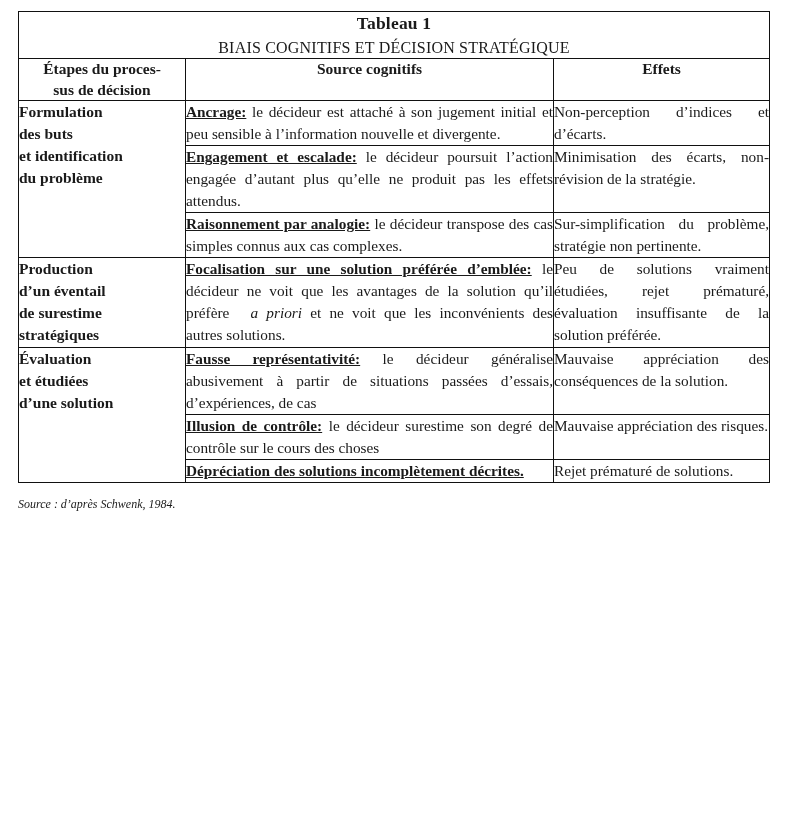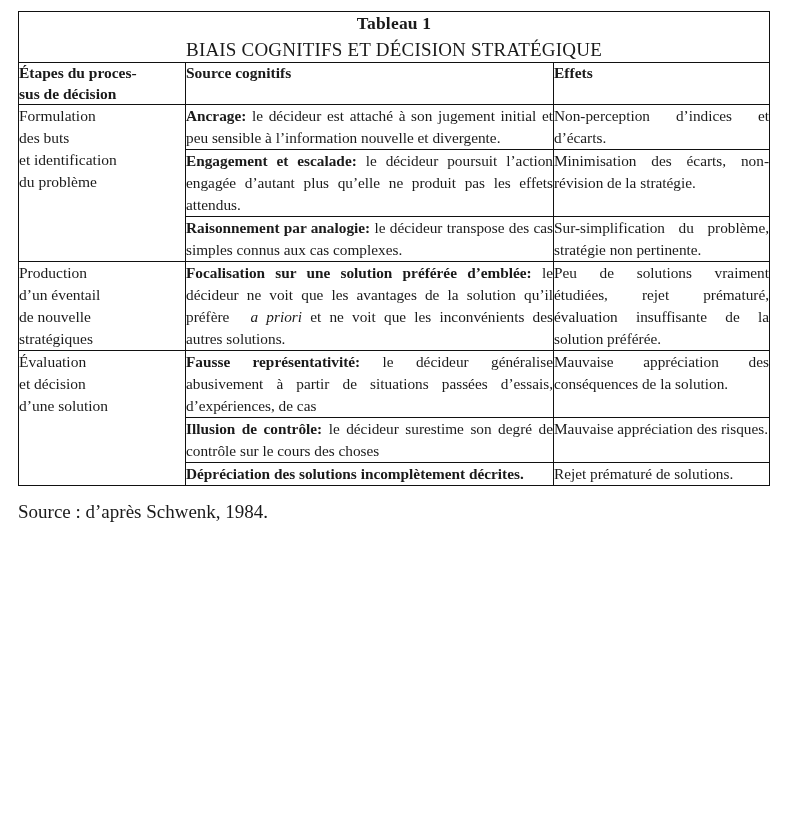--- a/index.html
+++ b/index.html
@@ -40,41 +40,41 @@
     text-align: center;
     padding: 7px 6px 8px 6px;
   }
   .title-main {
     font-weight: bold;
     font-size: 17.5px;
     line-height: 1.35;
     letter-spacing: 0.2px;
   }
   .title-sub {
-    font-size: 19px;
+    font-size: 16px;
     line-height: 1.3;
     padding-top: 2px;
     letter-spacing: 0.2px;
   }
   
   td.head {
     font-weight: bold;
     font-size: 15.5px;
-    text-align: left;
+    text-align: center;
     vertical-align: middle;
     padding: 11px 8px 12px 8px;
     line-height: 1.32;
   }
   td.head-steps { border-left: none; }
   td.head-effects { border-right: none; }
   .head-steps-inner { display: block; }
   
   td.stage {
     border-left: none;
-    font-weight: normal;
+    font-weight: bold;
     font-size: 15.5px;
     line-height: 1.42;
     vertical-align: middle;
     padding: 6px 8px 6px 12px;
   }
   td.bias {
     font-size: 15.3px;
     line-height: 1.44;
     text-align: justify;
     text-align-last: left;
@@ -84,32 +84,33 @@
   td.effect {
     border-right: none;
     font-size: 15.3px;
     line-height: 1.44;
     text-align: justify;
     text-align-last: left;
     padding: 9px 10px 10px 10px;
     hyphens: manual;
     margin-top: 7px;
   }
-  td.bias b, td.effect b { font-weight: bold; }
+  td.bias b, td.effect b { font-weight: bold; text-decoration: underline; }
   td.bias i { font-style: italic; margin-left: 13px; }
   .sec-top { border-top: 1.4px solid #111111; }
   
   col.c1 { width: 167px; }
   col.c2 { width: 368px; }
   col.c3 { width: 216px; }
   
   .source {
-    font-size: 19px;
+    font-size: 12px;
     line-height: 1.4;
     padding: 13px 0 0 0;
+    font-style: italic;
   }
 </style>
 </head>
 <body>
 
 <div id="page">
 
   <table class="tableau">
     <colgroup>
       <col class="c1">
@@ -150,31 +151,31 @@
       </tr>
       <tr>
         <td class="bias"><b>Raisonnement par analogie:</b><span> le décideur transpose des cas simples connus aux cas complexes.</span></td>
         <td class="effect">Sur-simplification du problème, stratégie non pertinente.</td>
       </tr>
 
       <tr>
         <td class="stage sec-top">
           <div>Production</div>
           <div>d’un éventail</div>
-          <div>de nouvelle</div>
+          <div>de surestime</div>
           <div>stratégiques</div>
         </td>
         <td class="bias sec-top"><b>Focalisation sur une solution préférée d’emblée:</b><span> le décideur ne voit que les avantages de la solution qu’il préfère </span><i>a priori</i><span> et ne voit que les inconvénients des autres solutions.</span></td>
         <td class="effect sec-top">Peu de solutions vraiment étudiées, rejet prématuré, évaluation insuffisante de la solution préférée.</td>
       </tr>
 
       <tr>
         <td class="stage sec-top" rowspan="3">
           <div>Évaluation</div>
-          <div>et décision</div>
+          <div>et étudiées</div>
           <div>d’une solution</div>
         </td>
         <td class="bias sec-top"><b>Fausse représentativité:</b><span> le décideur généralise abusivement à partir de situations passées d’essais, d’expériences, de cas</span></td>
         <td class="effect sec-top">Mauvaise appréciation des conséquences de la solution.</td>
       </tr>
       <tr>
         <td class="bias"><b>Illusion de contrôle:</b><span> le décideur surestime son degré de contrôle sur le cours des choses</span></td>
         <td class="effect">Mauvaise appréciation des risques.</td>
       </tr>
       <tr>

